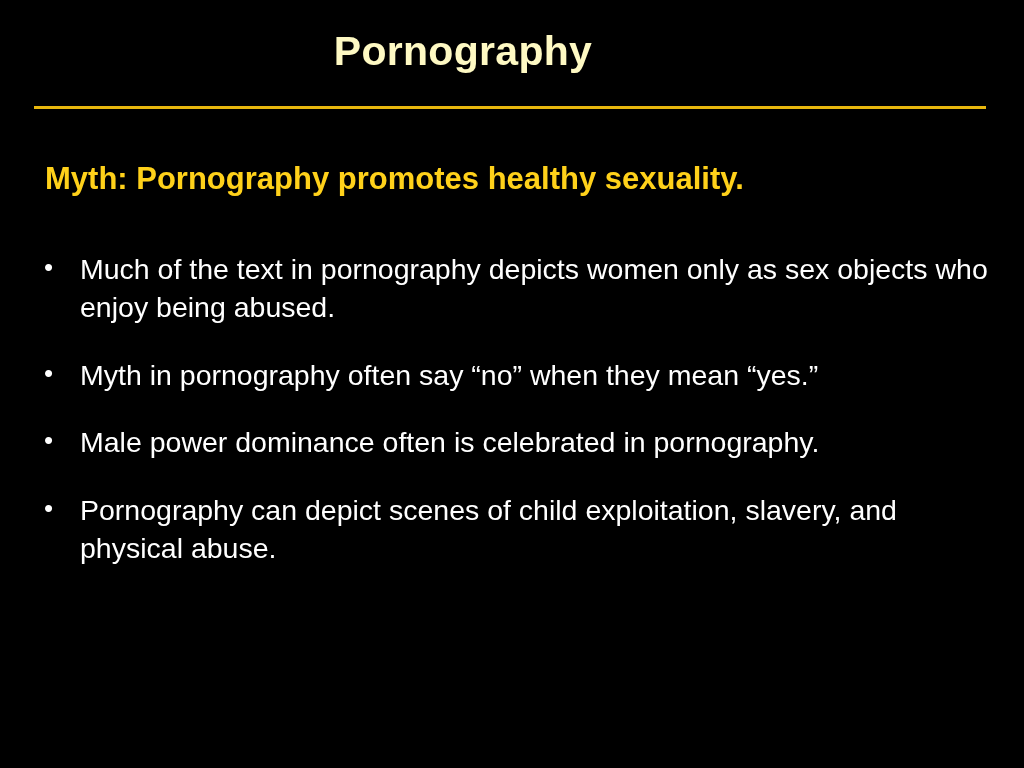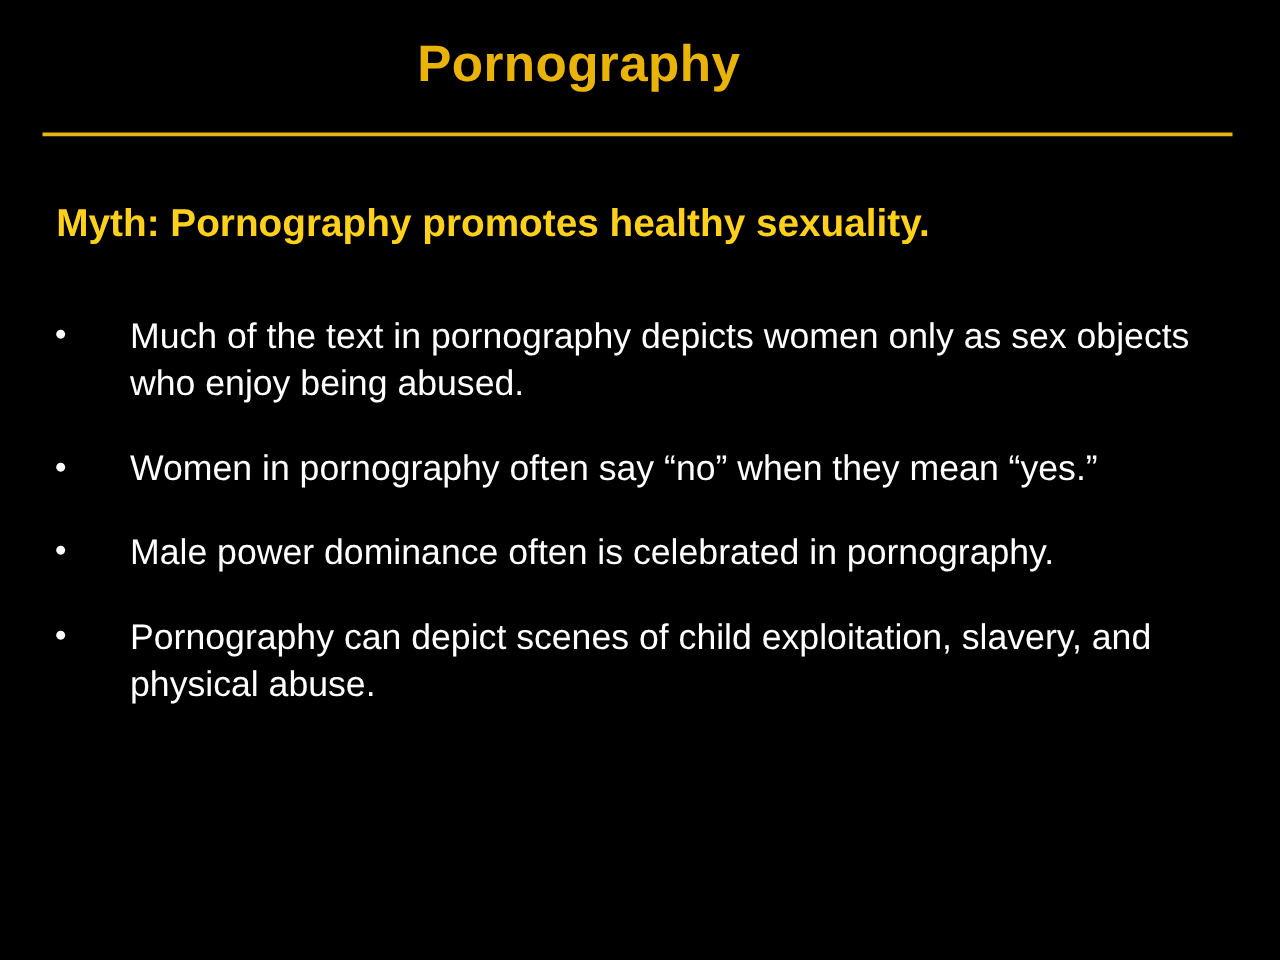--- a/index.html
+++ b/index.html
@@ -19,21 +19,21 @@
     height: 768px;
     background: #000000;
     box-sizing: border-box;
   }
   .slide-title {
     position: absolute;
     top: 28px;
     left: 0;
     width: 926px;
     text-align: center;
-    color: #eab308;
+    color: #fef9c3;
     font-size: 41px;
     font-weight: bold;
     letter-spacing: 0.3px;
   }
   .title-rule {
     position: absolute;
     top: 106px;
     left: 34px;
     width: 952px;
     height: 3px;
@@ -70,21 +70,20 @@
     color: #FFFFFF;
     font-size: 26px;
     line-height: 1.35;
     text-align: left;
     padding-left: 4px;
     box-sizing: border-box;
   }
   .bullet .btext {
     flex: 1 1 auto;
     max-width: 920px;
-    margin-left: 24px;
   }
 </style>
 </head>
 <body>
 
 <div class="slide">
 
   <div class="slide-title">Pornography</div>
 
   <div class="title-rule"></div>
@@ -93,21 +92,21 @@
 
   <div class="bullets">
 
     <div class="bullet">
       <span class="dot">•</span>
       <span class="btext">Much of the text in pornography depicts women only as sex objects who enjoy being abused.</span>
     </div>
 
     <div class="bullet">
       <span class="dot">•</span>
-      <span class="btext">Women in pornography often say “no” when they mean “yes.”</span>
+      <span class="btext">Myth in pornography often say “no” when they mean “yes.”</span>
     </div>
 
     <div class="bullet">
       <span class="dot">•</span>
       <span class="btext">Male power dominance often is celebrated in pornography.</span>
     </div>
 
     <div class="bullet">
       <span class="dot">•</span>
       <span class="btext">Pornography can depict scenes of child exploitation, slavery, and physical abuse.</span>

